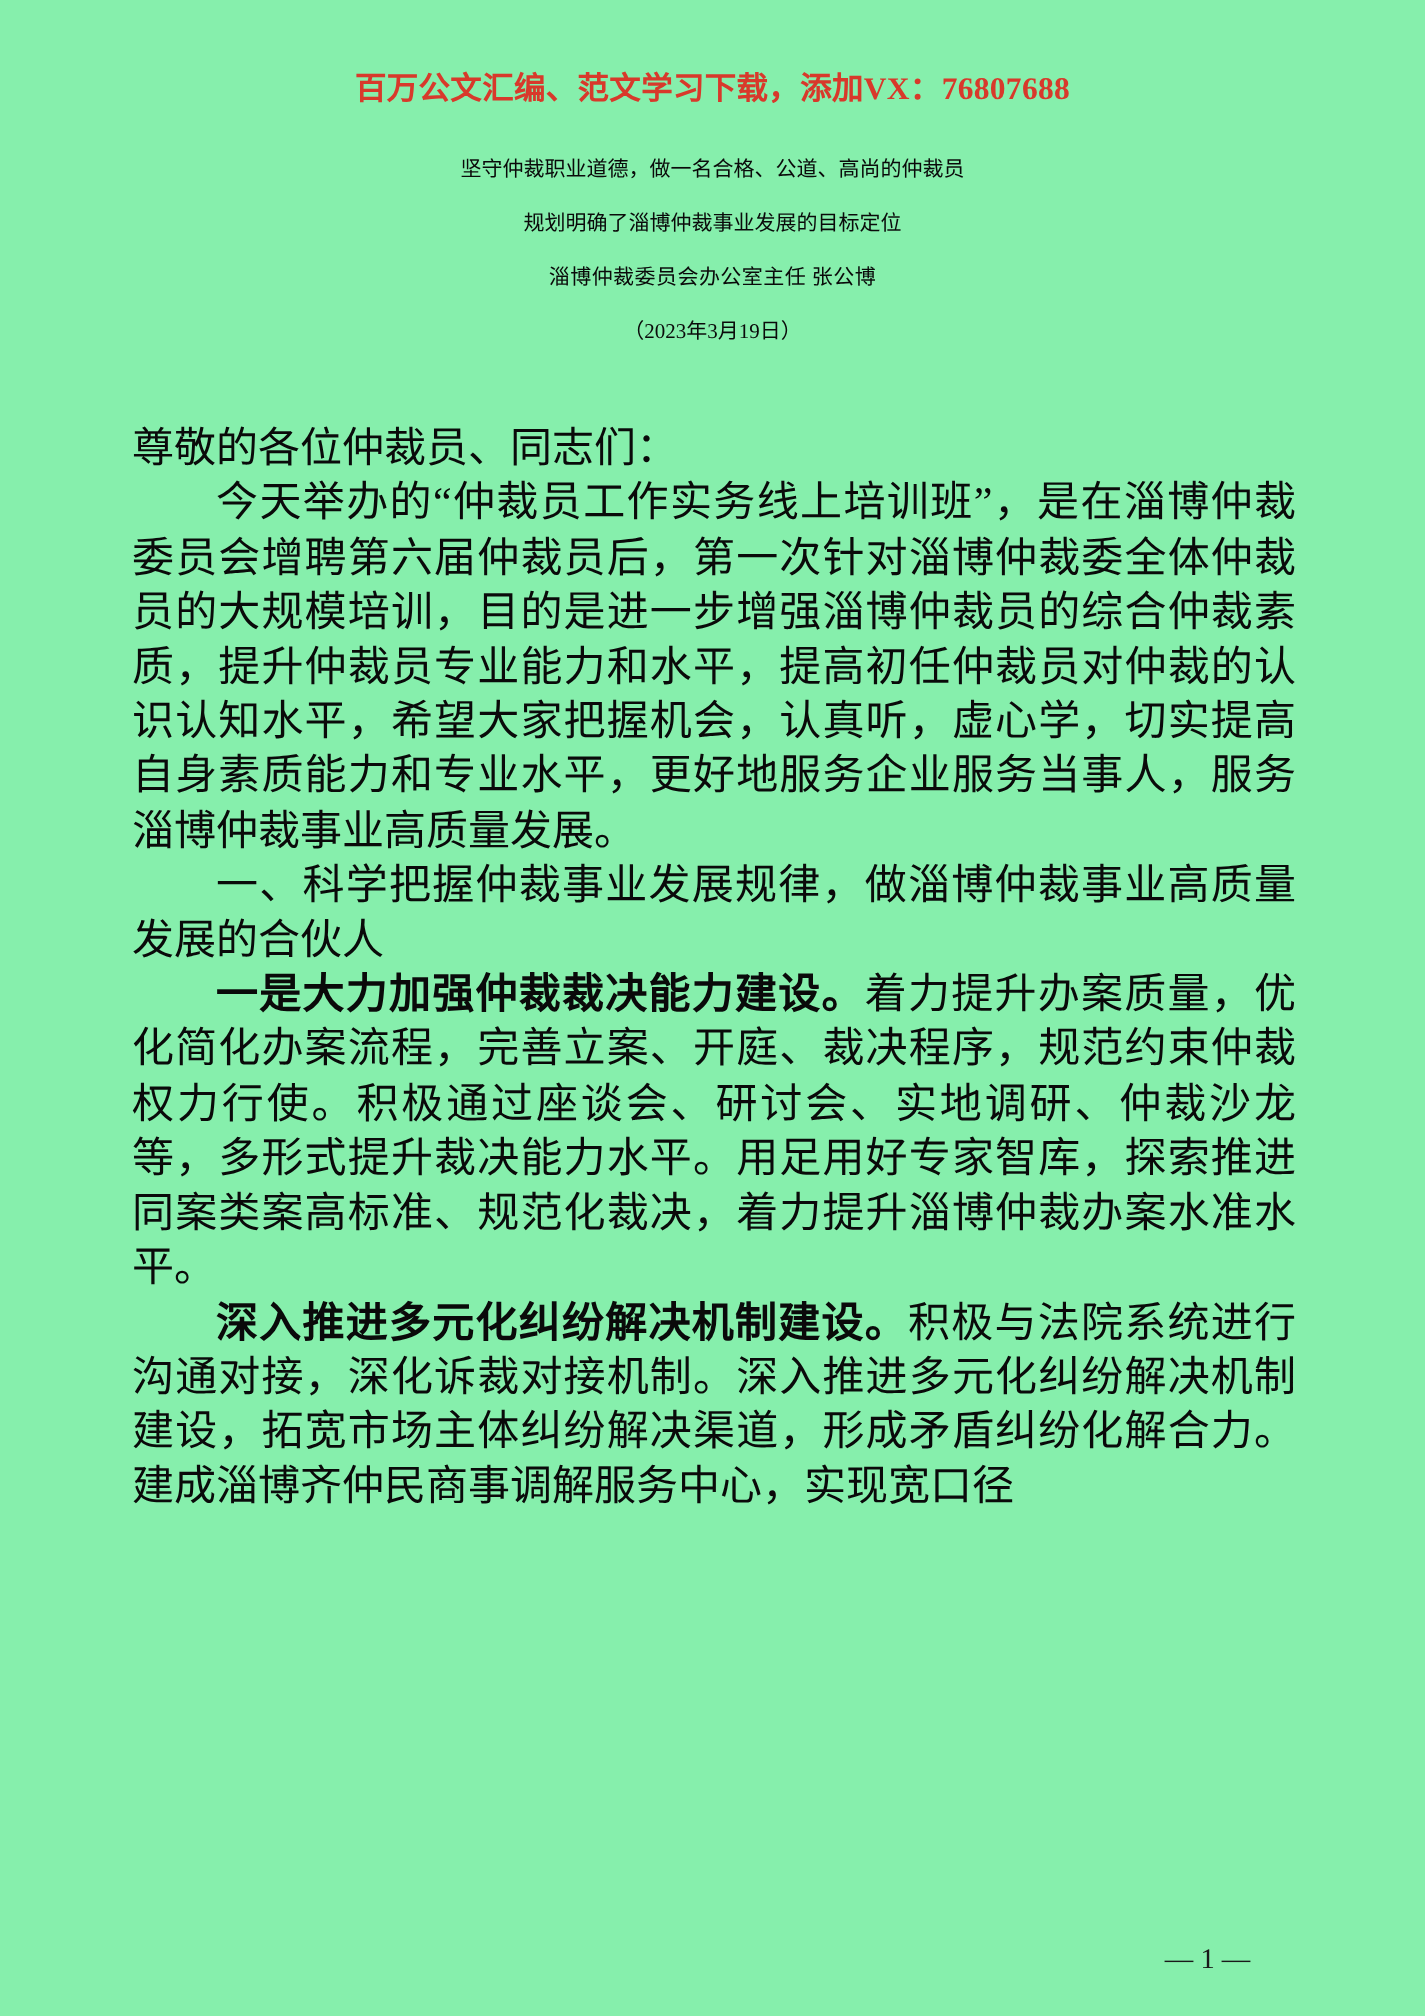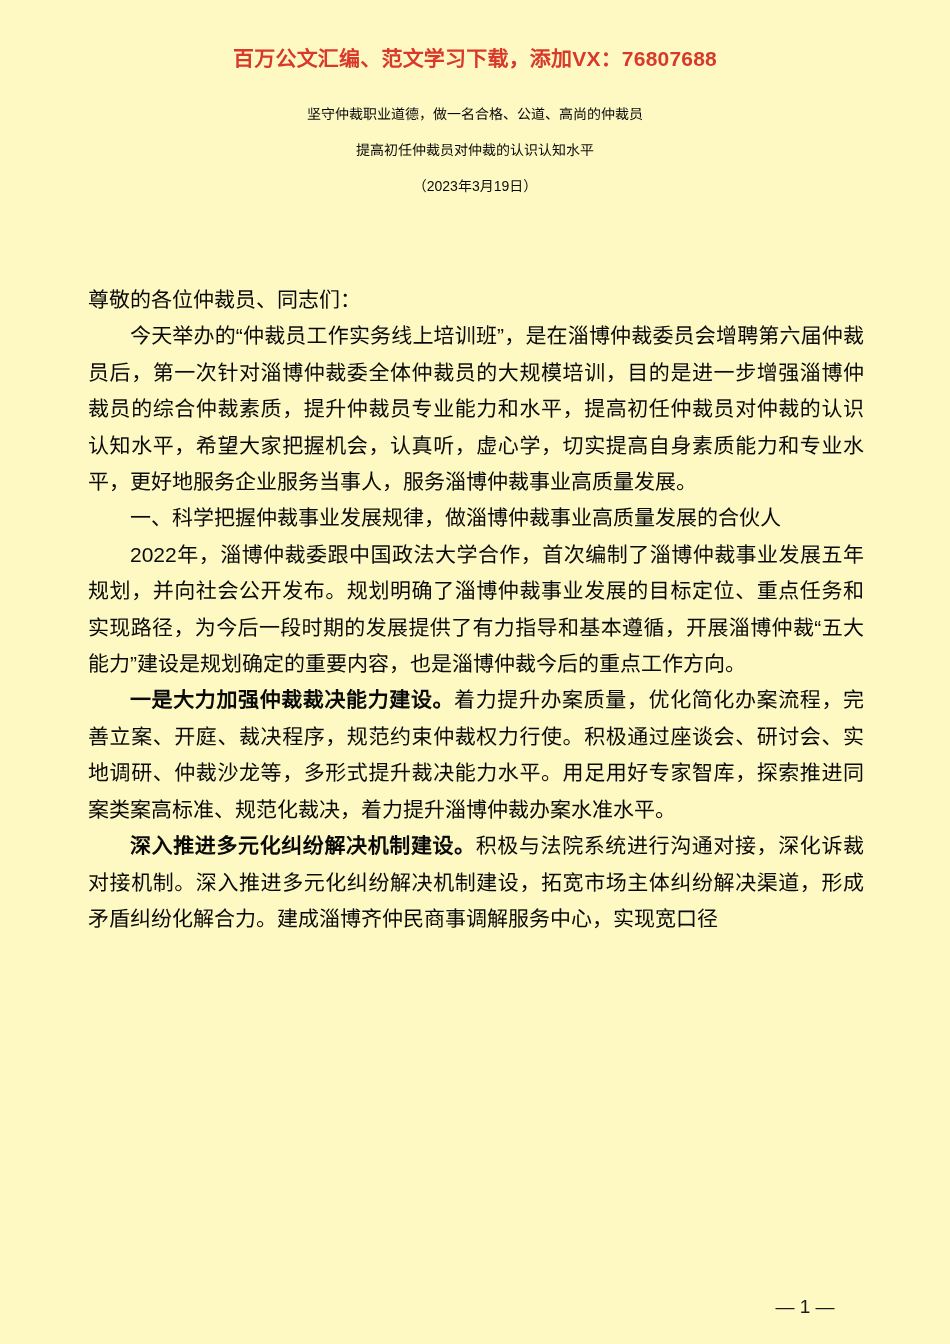--- a/index.html
+++ b/index.html
@@ -7,23 +7,23 @@
     margin: 0;
     padding: 0;
     background: #ffffff;
   }
 
   .page {
     position: relative;
     width: 950px;
     height: 1344px;
     margin: 0 auto;
-    background: #fef9c3;
+    background: #86efac;
     box-sizing: border-box;
-    font-family: Liberation Sans, sans-serif;
+    font-family: Liberation Serif, serif;
     color: #000000;
     overflow: hidden;
   }
 
   
   .promo-banner {
     position: absolute;
     top: 42px;
     left: 0;
     width: 950px;
@@ -63,21 +63,21 @@
   
   .body-area {
     position: absolute;
     top: 282px;
     left: 88px;
     width: 776px;
   }
 
   p.para {
     margin: 0;
-    font-size: 21px;
+    font-size: 28px;
     line-height: 36.4px;
     text-align: justify;
     text-align-last: left;
     text-justify: inter-ideograph;
     color: #0a0a0a;
     letter-spacing: 0px;
   }
 
   p.para.indent {
     text-indent: 2em;
@@ -109,34 +109,34 @@
 </style>
 </head>
 <body>
 
 <div class="page">
 
   <div class="promo-banner">百万公文汇编、范文学习下载，添加VX：76807688</div>
 
   <div class="title-block">
     <div class="title-line">坚守仲裁职业道德，做一名合格、公道、高尚的仲裁员</div>
-    <div class="title-line">提高初任仲裁员对仲裁的认识认知水平</div>
+    <div class="title-line">规划明确了淄博仲裁事业发展的目标定位</div>
+    <div class="title-line byline">淄博仲裁委员会办公室主任  张公博</div>
     <div class="title-line dateline">（2023年3月19日）</div>
   </div>
 
   <div class="body-area">
 
     <p class="para noindent">尊敬的各位仲裁员、同志们：</p>
 
     <p class="para indent">今天举办的“仲裁员工作实务线上培训班”，是在淄博仲裁委员会增聘第六届仲裁员后，第一次针对淄博仲裁委全体仲裁员的大规模培训，目的是进一步增强淄博仲裁员的综合仲裁素质，提升仲裁员专业能力和水平，提高初任仲裁员对仲裁的认识认知水平，希望大家把握机会，认真听，虚心学，切实提高自身素质能力和专业水平，更好地服务企业服务当事人，服务淄博仲裁事业高质量发展。</p>
 
 
     <p class="para indent">一、科学把握仲裁事业发展规律，做淄博仲裁事业高质量发展的合伙人</p>
 
-    <p class="para indent">2022年，淄博仲裁委跟中国政法大学合作，首次编制了淄博仲裁事业发展五年规划，并向社会公开发布。规划明确了淄博仲裁事业发展的目标定位、重点任务和实现路径，为今后一段时期的发展提供了有力指导和基本遵循，开展淄博仲裁“五大能力”建设是规划确定的重要内容，也是淄博仲裁今后的重点工作方向。</p>
 
     <p class="para indent"><span class="lead">一是大力加强仲裁裁决能力建设。</span><span>着力提升办案质量，优化简化办案流程，完善立案、开庭、裁决程序，规范约束仲裁权力行使。积极通过座谈会、研讨会、实地调研、仲裁沙龙等，多形式提升裁决能力水平。用足用好专家智库，探索推进同案类案高标准、规范化裁决，着力提升淄博仲裁办案水准水平。</span></p>
 
     <p class="para indent"><span class="lead">深入推进多元化纠纷解决机制建设。</span><span>积极与法院系统进行沟通对接，深化诉裁对接机制。深入推进多元化纠纷解决机制建设，拓宽市场主体纠纷解决渠道，形成矛盾纠纷化解合力。建成淄博齐仲民商事调解服务中心，实现宽口径</span></p>
 
   </div>
 
   <div class="page-footer">
     <span class="foot-inner">— 1 —</span>
   </div>

